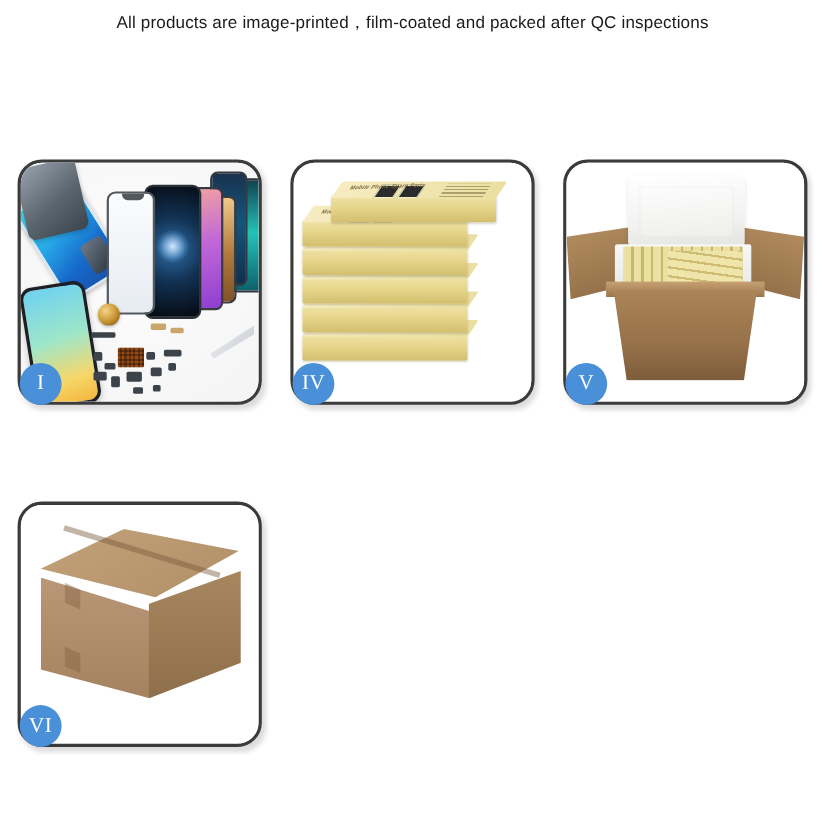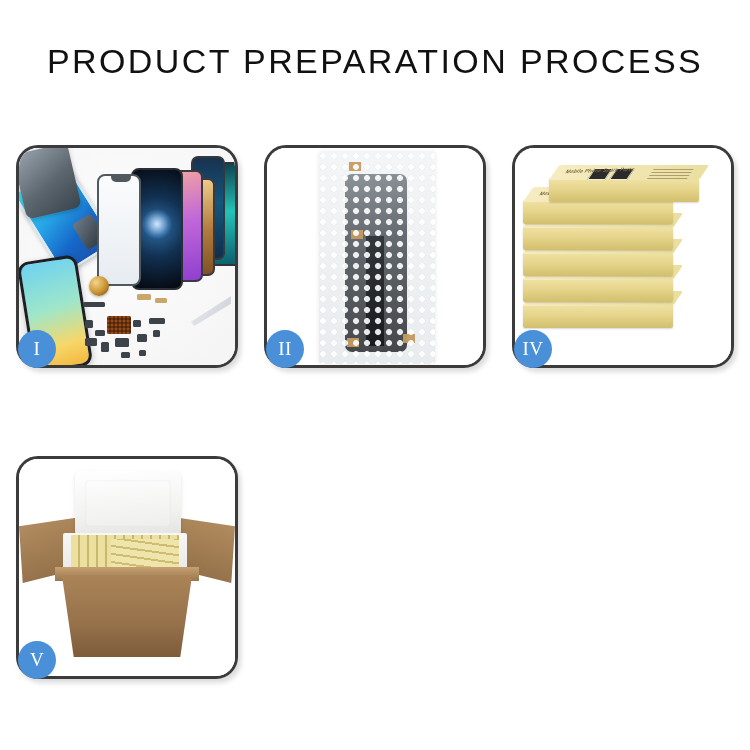--- a/index.html
+++ b/index.html
@@ -334,21 +334,21 @@
     background: rgba(125,96,62,.4);
     transform: skewY(24deg);
   }
 </style>
 </head>
 <body>
 
 <div class="page">
 
   <div class="header">
-    <div class="title">PRODUCT PREPARATION PROCESS</div>
+    <div class="subtitle">All products are image-printed，film-coated and packed after QC inspections</div>
   </div>
 
   <div class="grid">
 
     <div class="panel">
       <div class="panel-clip p1">
         <div class="ph ph-blue"></div>
         <div class="ph ph-green"></div>
         <div class="ph ph-teal"></div>
         <div class="ph ph-gold"></div>
@@ -373,34 +373,20 @@
           <div class="chip" style="left:56px; top:44px; width:10px; height:8px;"></div>
           <div class="chip" style="left:68px; top:28px; width:16px; height:6px;"></div>
           <div class="chip" style="left:72px; top:40px; width:7px;  height:7px;"></div>
           <div class="chip" style="left:40px; top:62px; width:9px;  height:6px;"></div>
           <div class="chip" style="left:58px; top:60px; width:7px;  height:6px;"></div>
         </div>
       </div>
       <div class="badge">I</div>
     </div>
 
-    <div class="panel">
-      <div class="panel-clip p2">
-        <div class="bag">
-          <div class="bag-part"></div>
-          <div class="flex-tail"></div>
-          <div class="tape" style="left:30px; top:10px;"></div>
-          <div class="tape" style="left:32px; top:78px;"></div>
-          <div class="tape" style="left:28px; top:186px;"></div>
-          <div class="tape" style="left:84px; top:182px;"></div>
-          <div class="bag-bubbles"></div>
-        </div>
-      </div>
-      <div class="badge">II</div>
-    </div>
 
 
     <div class="panel">
       <div class="panel-clip p4">
         <div class="stack">
           <div class="sbox" style="left:0px;  top:140px;">
               <div class="top"></div>
             </div>
           <div class="sbox" style="left:0px;  top:114px;">
               <div class="top"></div>
@@ -437,15 +423,26 @@
         <div class="foambox-lid"></div>
         <div class="foam-inner"></div>
         <div class="ybars"></div>
         <div class="ybars2"></div>
         <div class="carton-rim"></div>
         <div class="carton-body"></div>
       </div>
       <div class="badge">V</div>
     </div>
 
+    <div class="panel">
+      <div class="panel-clip p6">
+        <div class="bx-top"></div>
+        <div class="bx-front"></div>
+        <div class="bx-side"></div>
+        <div class="bx-seam"></div>
+        <div class="bx-tape1"></div>
+        <div class="bx-tape2"></div>
+      </div>
+      <div class="badge">VI</div>
+    </div>
 
   </div>
 </div>
 
 </body></html>

